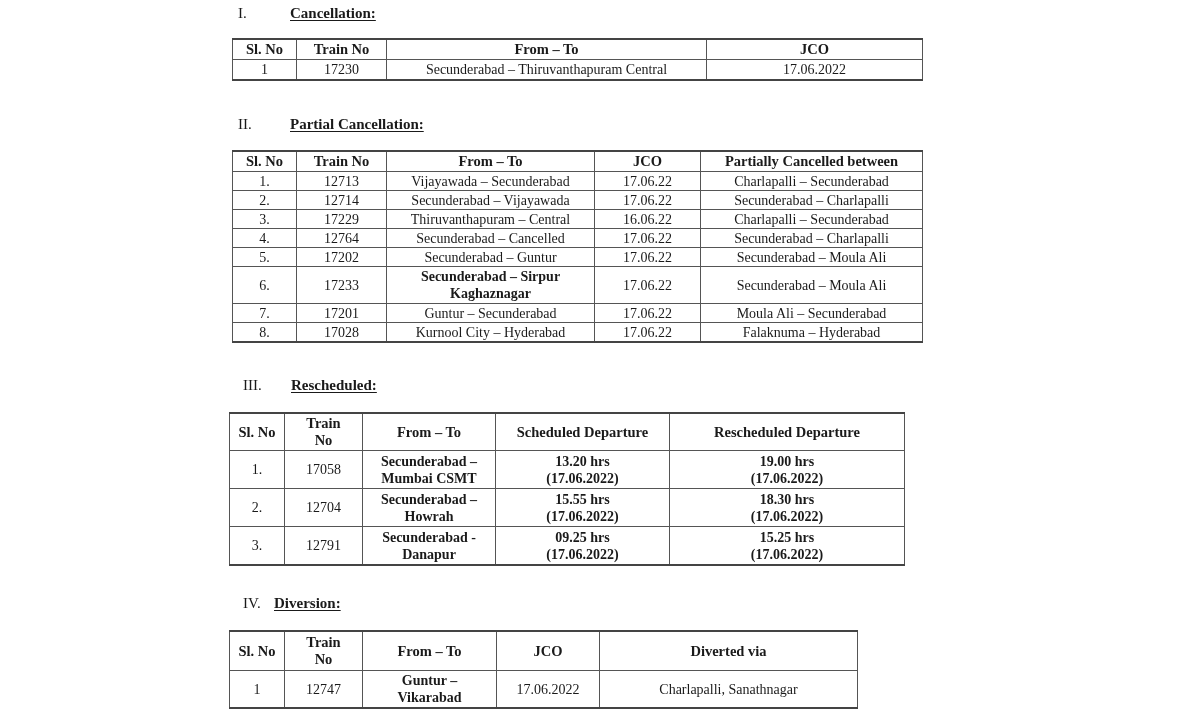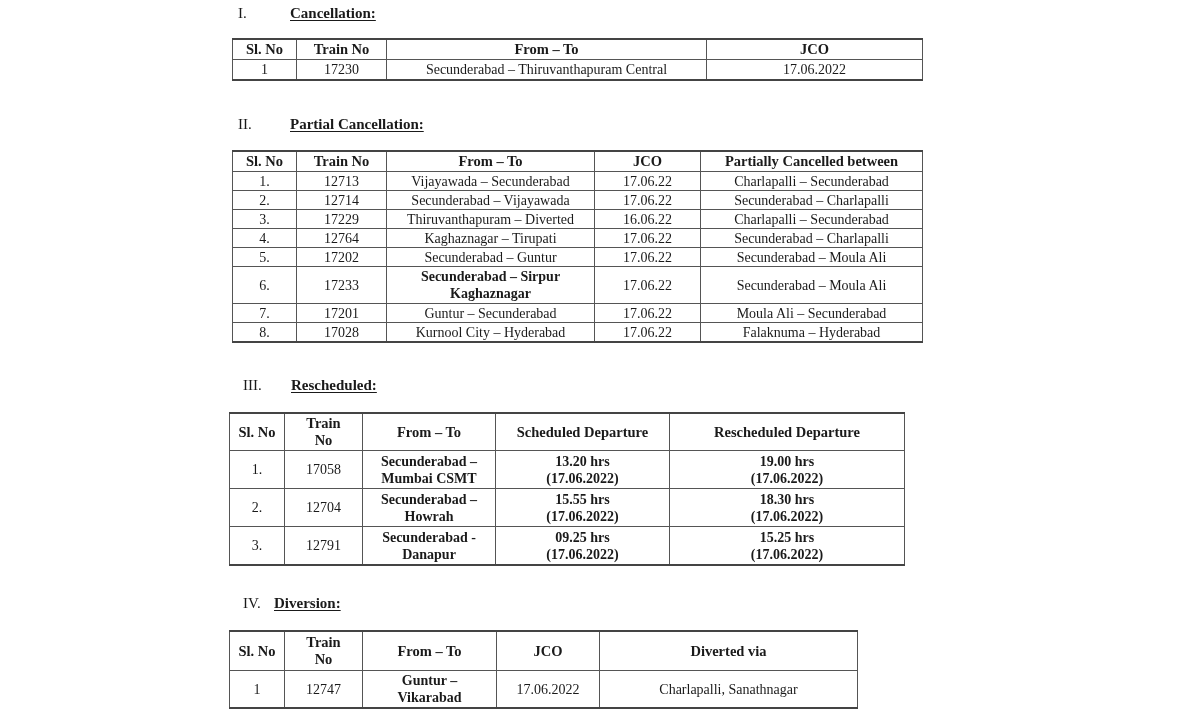--- a/index.html
+++ b/index.html
@@ -84,28 +84,28 @@
   <tr>
     <td>2.</td>
     <td>12714</td>
     <td>Secunderabad – Vijayawada</td>
     <td>17.06.22</td>
     <td>Secunderabad – Charlapalli</td>
   </tr>
   <tr>
     <td>3.</td>
     <td>17229</td>
-    <td>Thiruvanthapuram – Diverted</td>
+    <td>Thiruvanthapuram – Central</td>
     <td>16.06.22</td>
     <td>Charlapalli – Secunderabad</td>
   </tr>
   <tr>
     <td>4.</td>
     <td>12764</td>
-    <td>Kaghaznagar – Tirupati</td>
+    <td>Secunderabad – Cancelled</td>
     <td>17.06.22</td>
     <td>Secunderabad – Charlapalli</td>
   </tr>
   <tr>
     <td>5.</td>
     <td>17202</td>
     <td>Secunderabad – Guntur</td>
     <td>17.06.22</td>
     <td>Secunderabad – Moula Ali</td>
   </tr>

